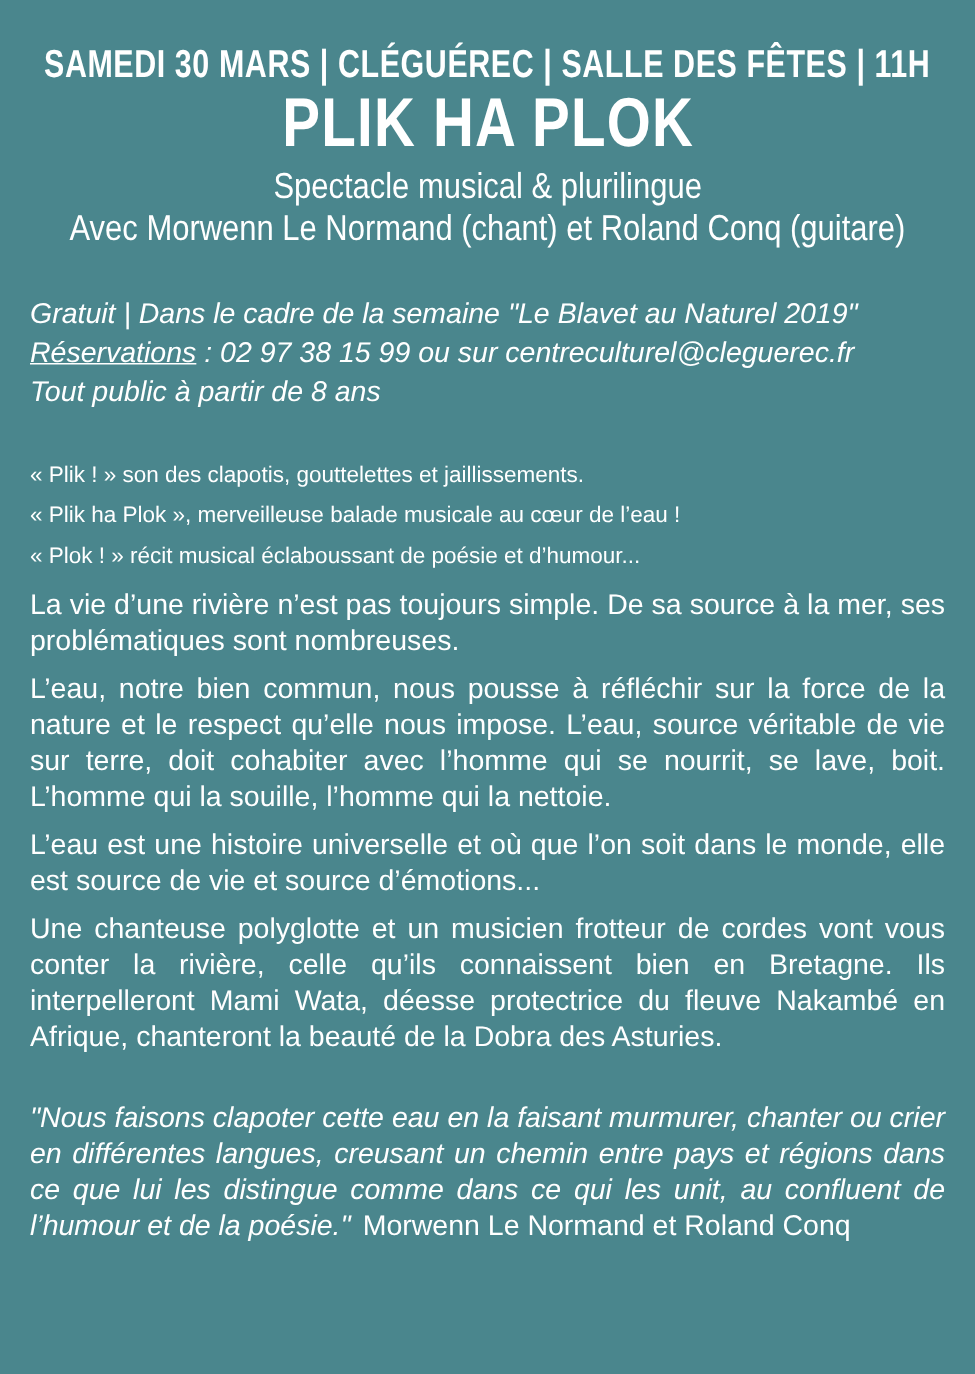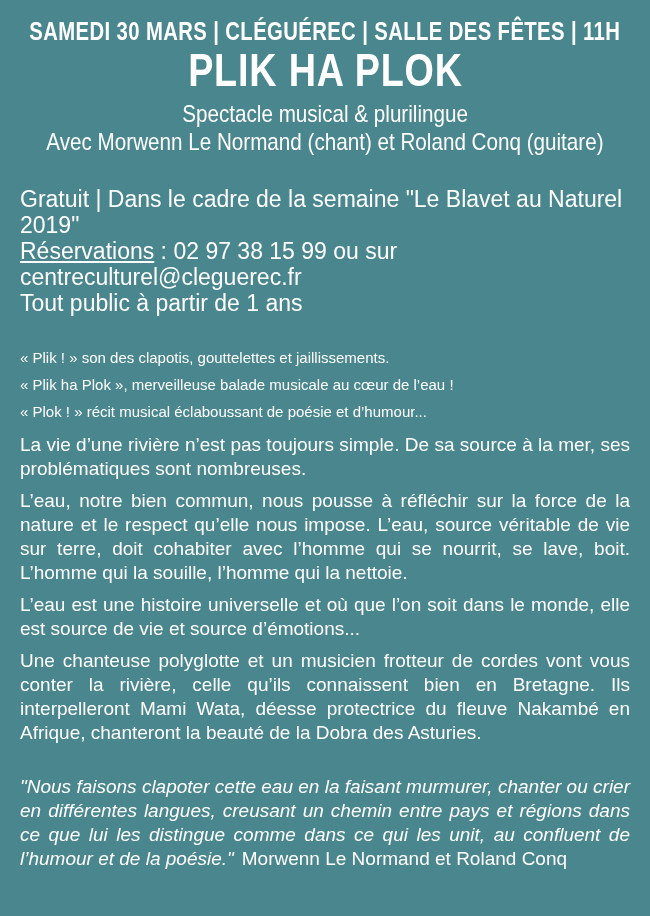--- a/index.html
+++ b/index.html
@@ -6,21 +6,21 @@
   html, body { width: 650px; height: 916px; }
   body {
     background: #4A868D;
     color: #FFFFFF;
     font-family: "Liberation Sans", sans-serif;
     overflow: hidden;
   }
   .poster {
     width: 650px;
     height: 916px;
-    padding: 16px 20px 13px 20px;
+    padding: 27px 20px 13px 20px;
   }
   .center-row { display: flex; justify-content: center; }
   .condense { white-space: nowrap; transform-origin: 50% 50%; }
 
   .top-line {
     font-size: 26px;
     font-weight: bold;
     line-height: 30px;
     letter-spacing: 0.5px;
     transform: scaleX(0.78);
@@ -35,21 +35,22 @@
   }
   .subtitle-row { margin-top: 6px; }
   .subtitle, .performers {
     font-size: 24px;
     line-height: 28px;
     transform: scaleX(0.86);
   }
 
   .details {
     margin-top: 30px;
-    font-size: 23px;
+    font-style: italic;
+    font-size: 19px;
     line-height: 26px;
   }
   .underline { text-decoration: underline; }
 
   .taglines {
     margin-top: 28px;
     font-size: 15px;
     line-height: 27px;
   }
 
@@ -85,21 +86,21 @@
     <div class="condense subtitle">Spectacle musical &amp; plurilingue</div>
   </div>
 
   <div class="center-row">
     <div class="condense performers">Avec Morwenn Le Normand (chant) et Roland Conq (guitare)</div>
   </div>
 
   <div class="details">
     <div>Gratuit | Dans le cadre de la semaine "Le Blavet au Naturel 2019"</div>
     <div><span class="underline">Réservations</span><span> : 02 97 38 15 99 ou sur centreculturel@cleguerec.fr</span></div>
-    <div>Tout public à partir de 1 ans</div>
+    <div>Tout public à partir de 8 ans</div>
   </div>
 
   <div class="taglines">
     <div>« Plik ! » son des clapotis, gouttelettes et jaillissements.</div>
     <div>« Plik ha Plok », merveilleuse balade musicale au cœur de l’eau !</div>
     <div>« Plok ! » récit musical éclaboussant de poésie et d’humour...</div>
   </div>
 
   <p class="body-par">La vie d’une rivière n’est pas toujours simple. De sa source à la mer, ses problématiques sont nombreuses.</p>
 

